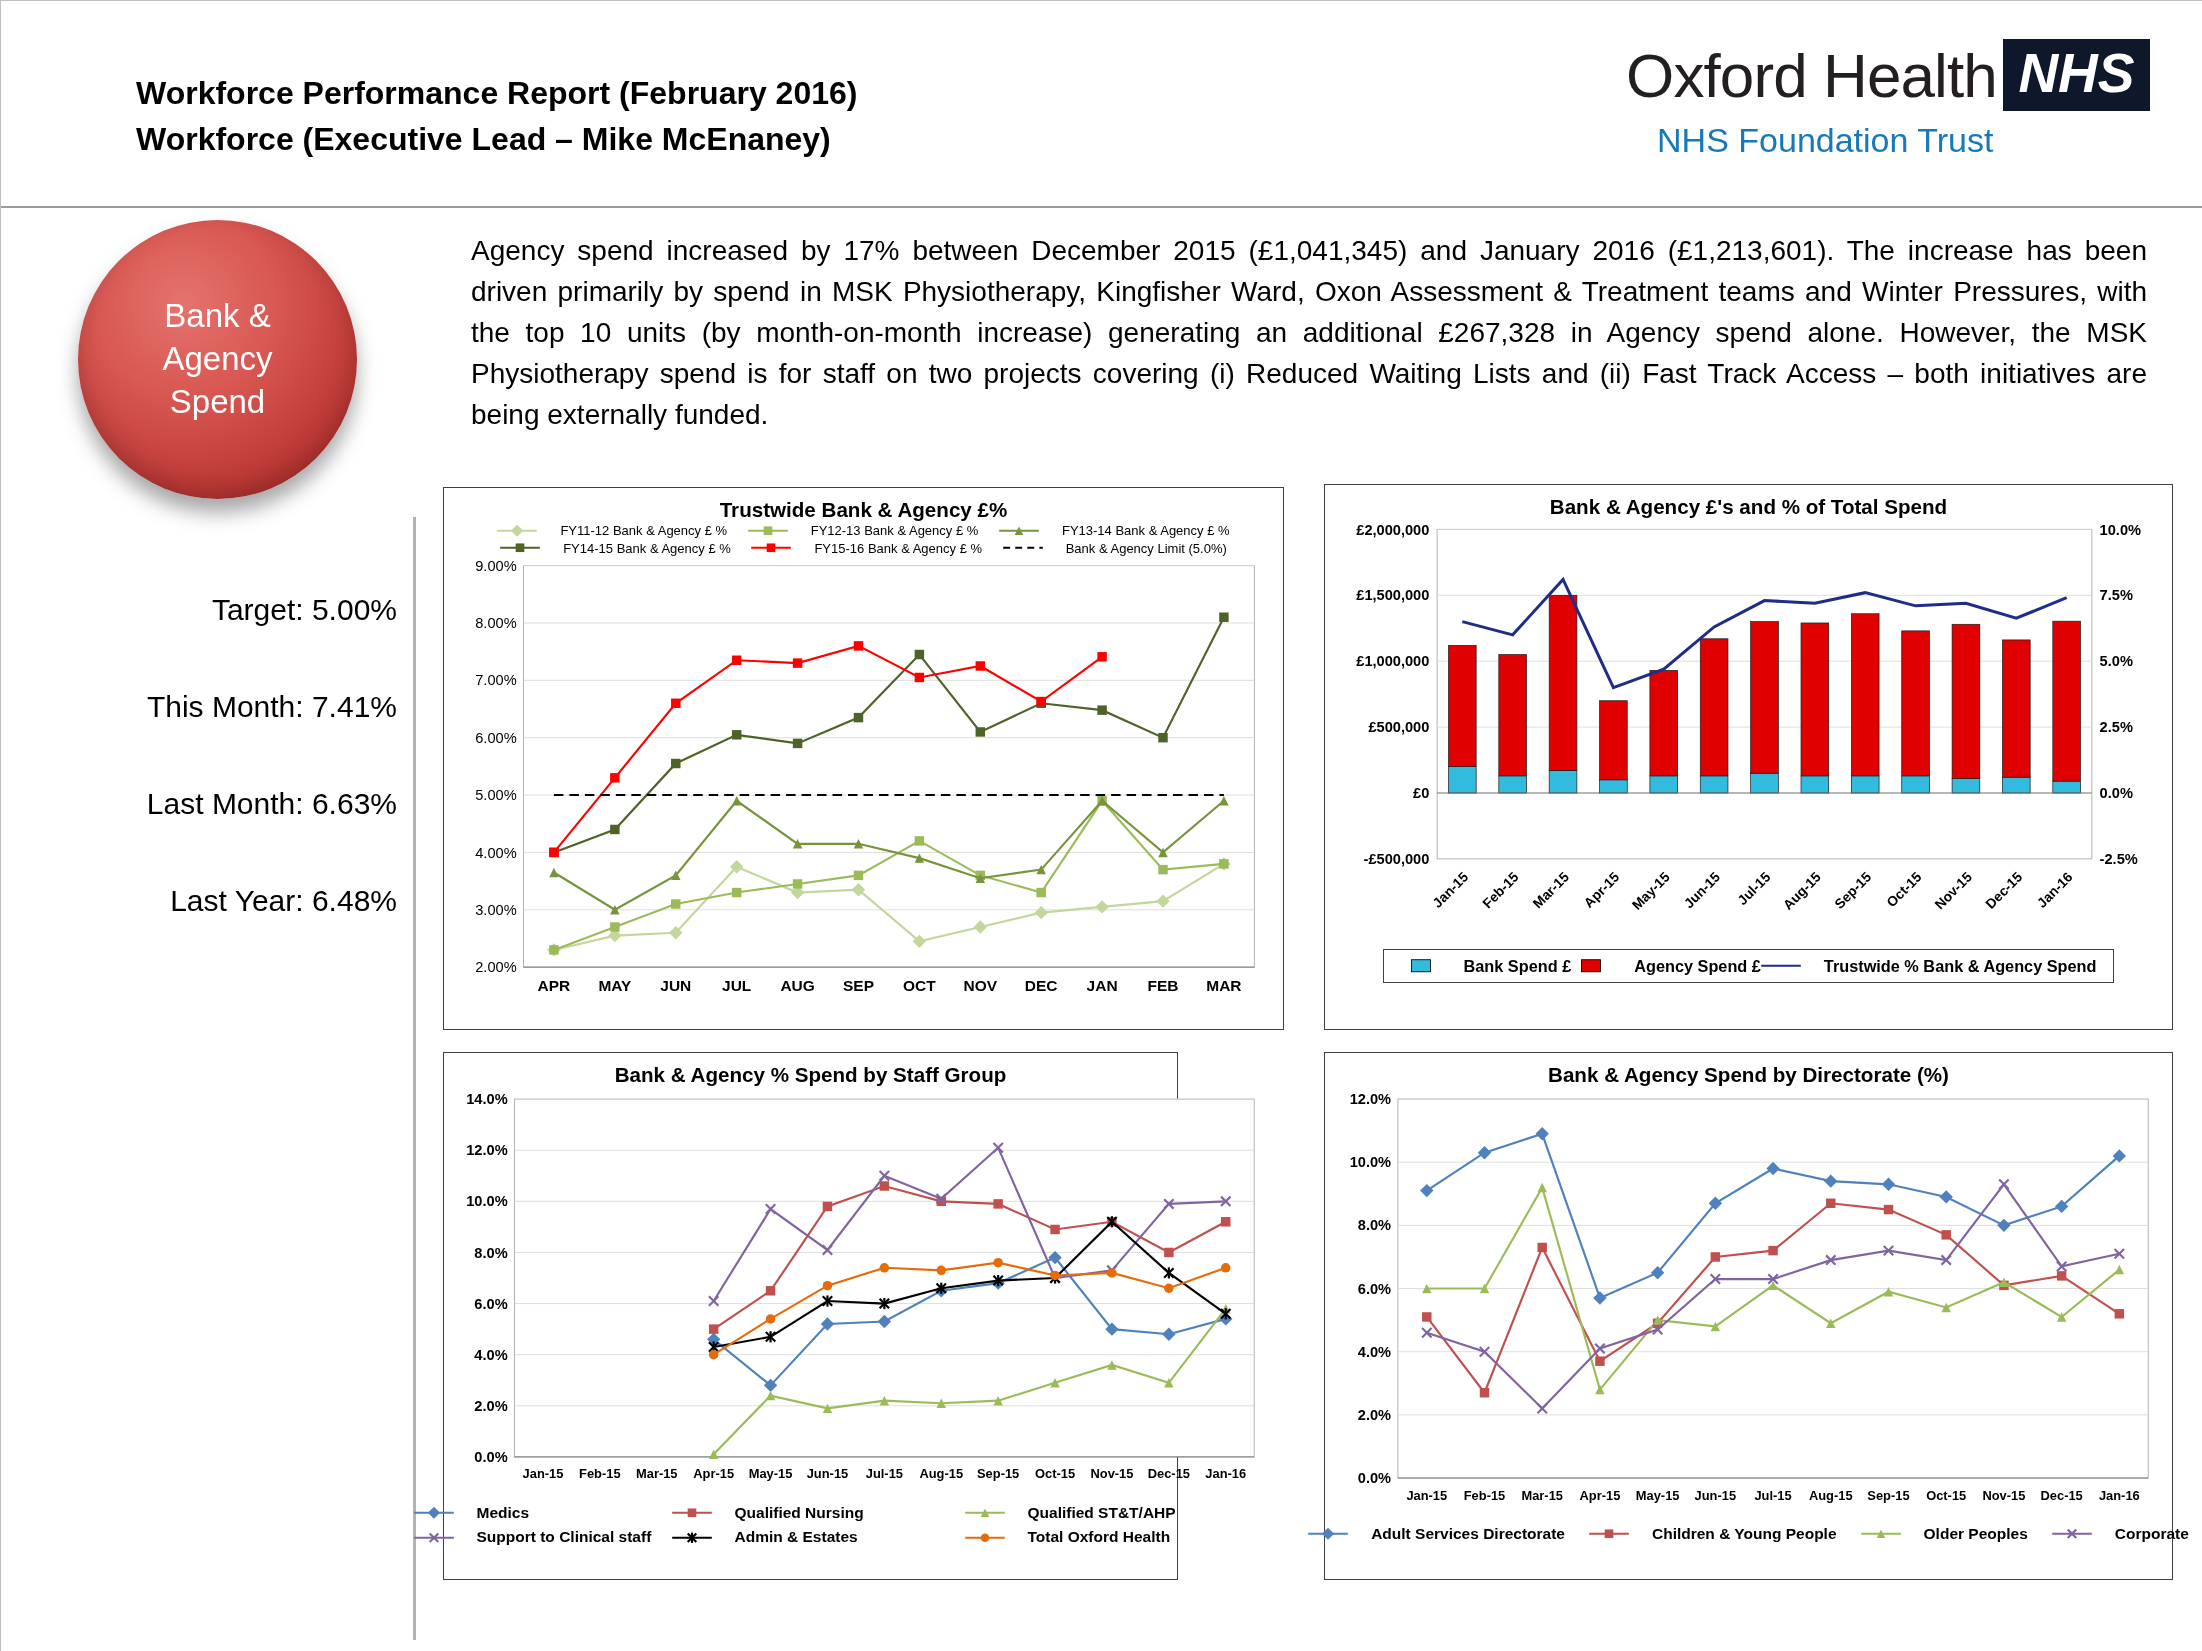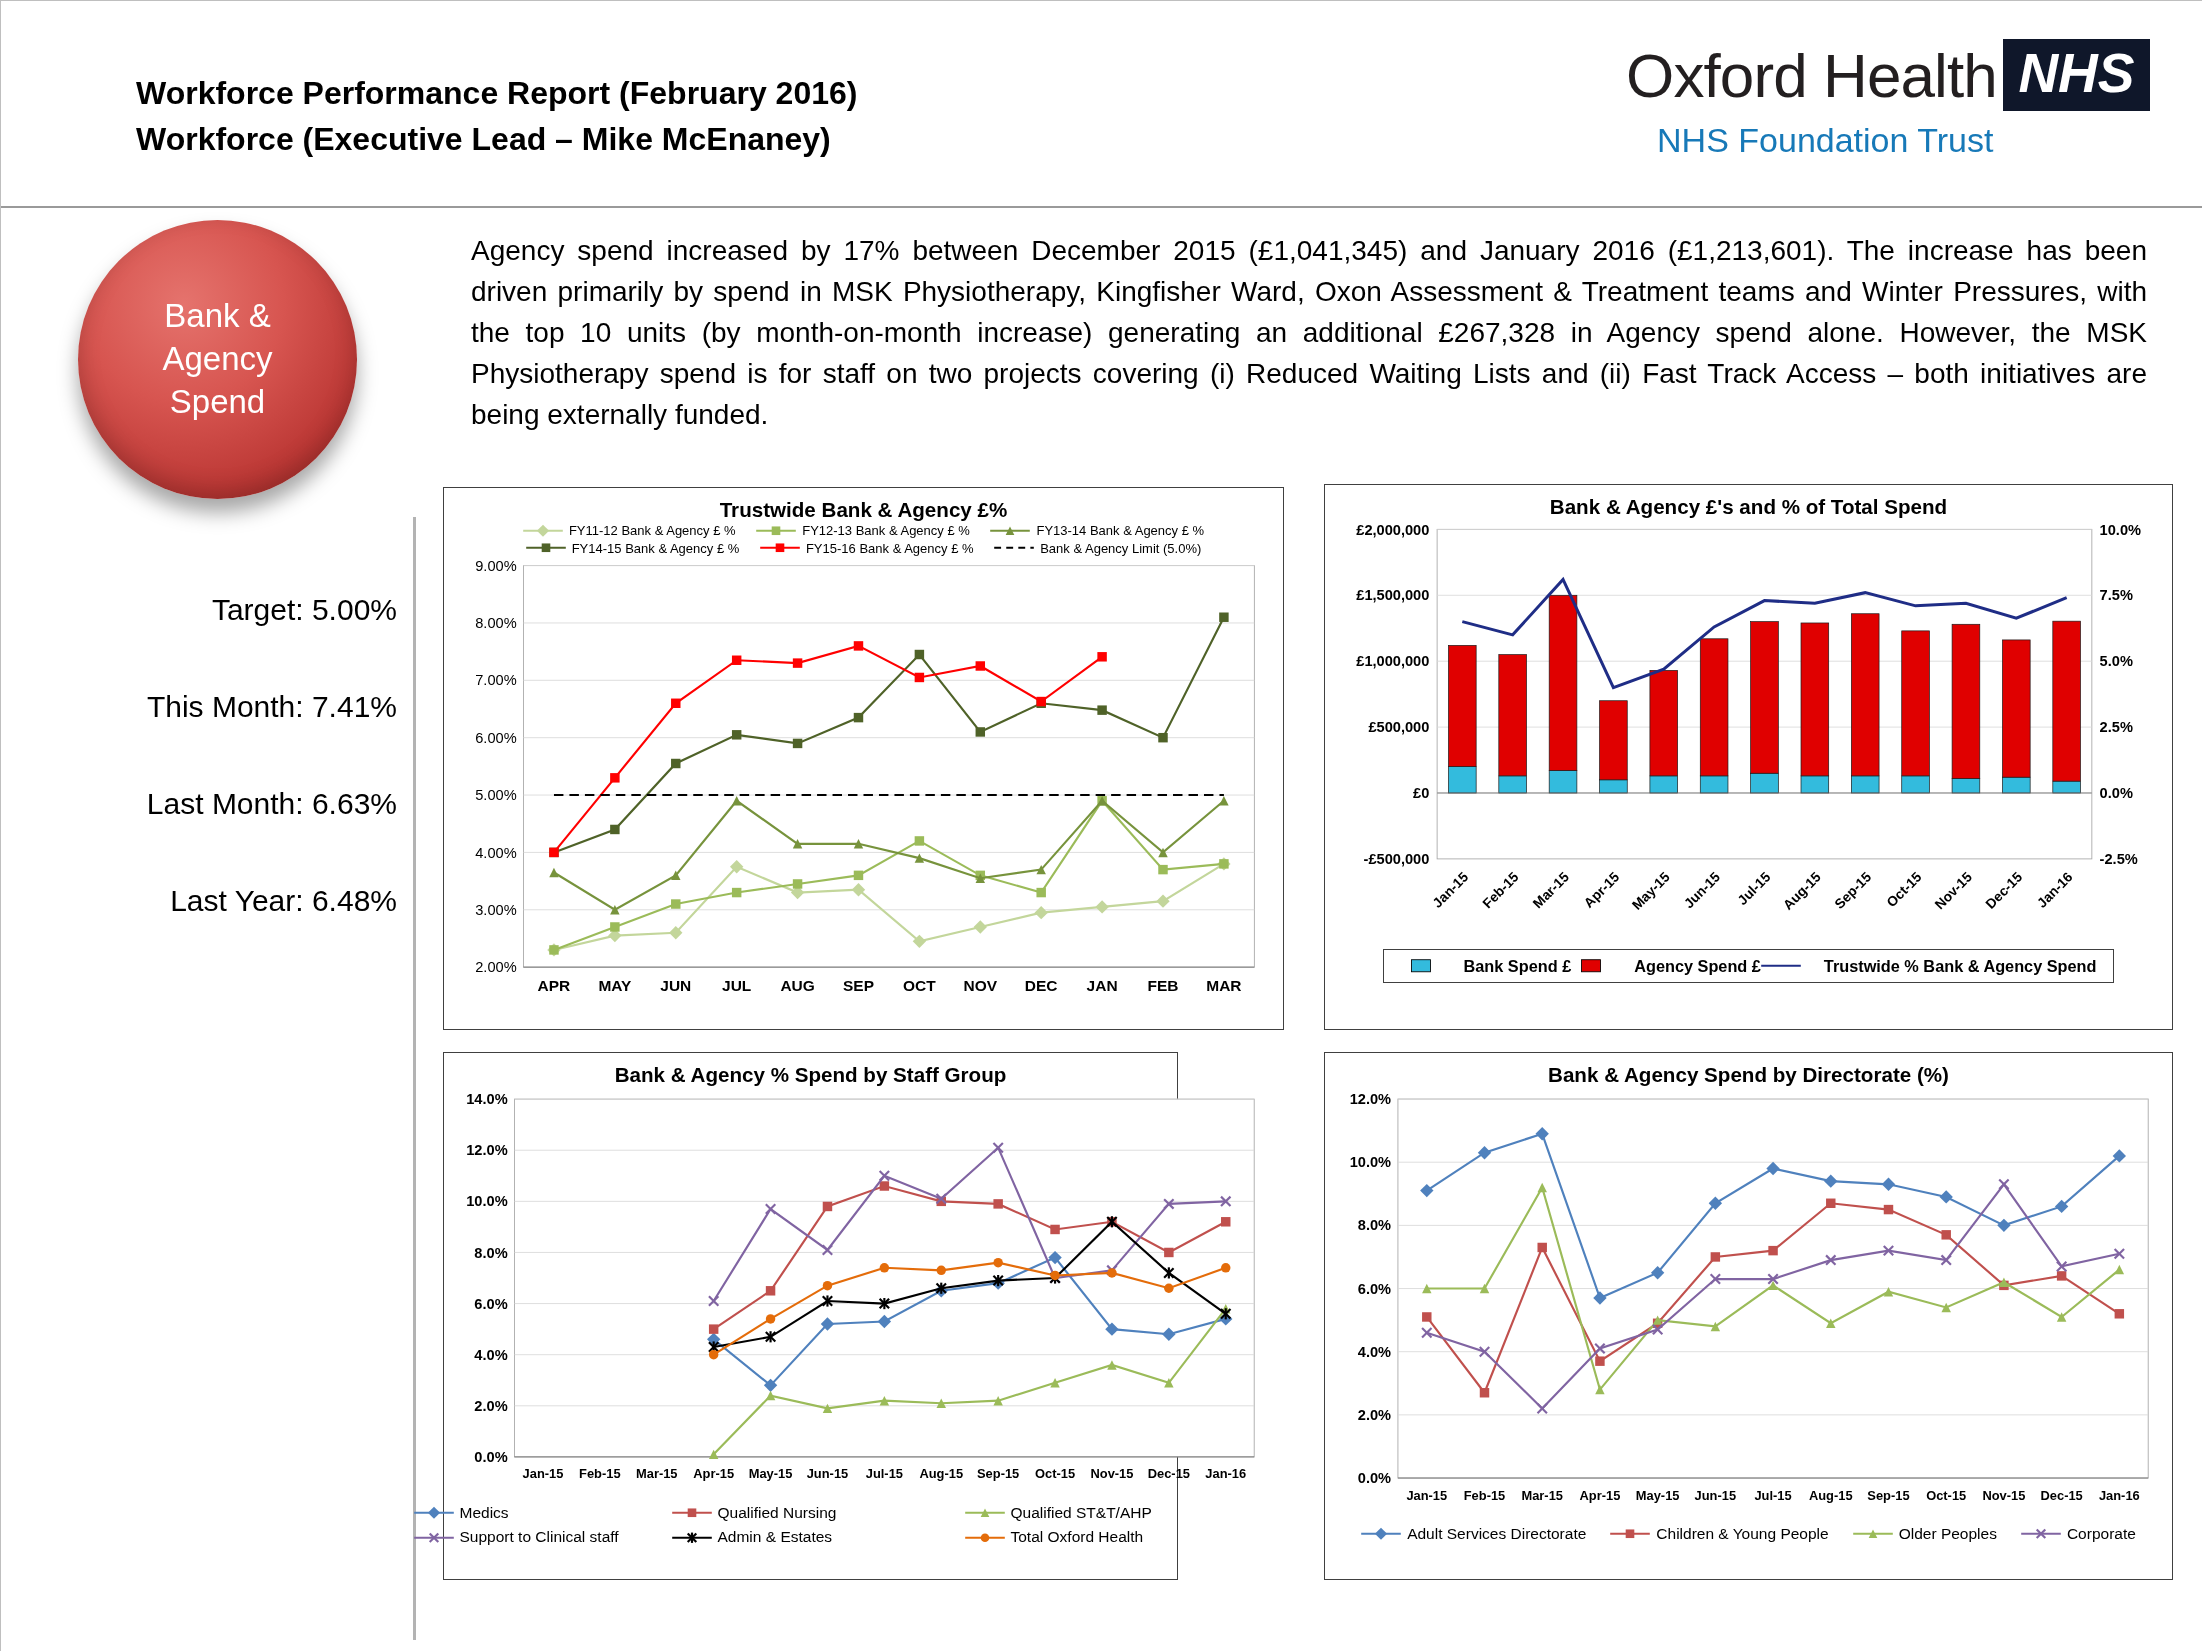--- a/index.html
+++ b/index.html
@@ -34,24 +34,24 @@
   .panel{position:absolute;background:#fff;border:1.7px solid #404040}
   #p1{left:442px;top:486px;width:841px;height:543px}
   #p2{left:1323px;top:483px;width:849px;height:546px}
   #p3{left:442px;top:1051px;width:735px;height:528px}
   #p4{left:1323px;top:1051px;width:849px;height:528px}
   .ctitle{text-align:center;font-weight:bold;font-size:20.6px;margin-top:10.3px;color:#000}
   svg.chart{display:block;margin:0 auto}
 
   .legend{display:flex;flex-direction:column;align-items:center}
   .lrow{display:flex;justify-content:center;align-items:center}
-  .litem{display:inline-flex;align-items:center;gap:6px;white-space:nowrap}
+  .litem{display:inline-flex;align-items:center;gap:23px;white-space:nowrap}
   #leg1 .litem{font-size:13px;margin:0.9px 10.3px}
   #leg3 .lrow{display:grid;grid-template-columns:258px 293px 267px;justify-content:center;justify-items:start}
-  #leg3 .litem,#leg4 .litem{font-weight:normal;font-size:15.5px;margin:3.4px 12px}
+  #leg3 .litem,#leg4 .litem{font-weight:bold;font-size:15.5px;margin:3.4px 12px}
   #leg2wrap{display:flex;justify-content:center;margin-top:3.4px}
   #leg2{border:1.7px solid #404040;padding:6.9px 17px;display:flex;gap:29px;align-items:center;font-weight:bold;font-size:16.3px}
   #leg2 .litem{gap:23px}
 </style>
 </head>
 <body>
 
 <div class="page">
 
   <div class="titles">

